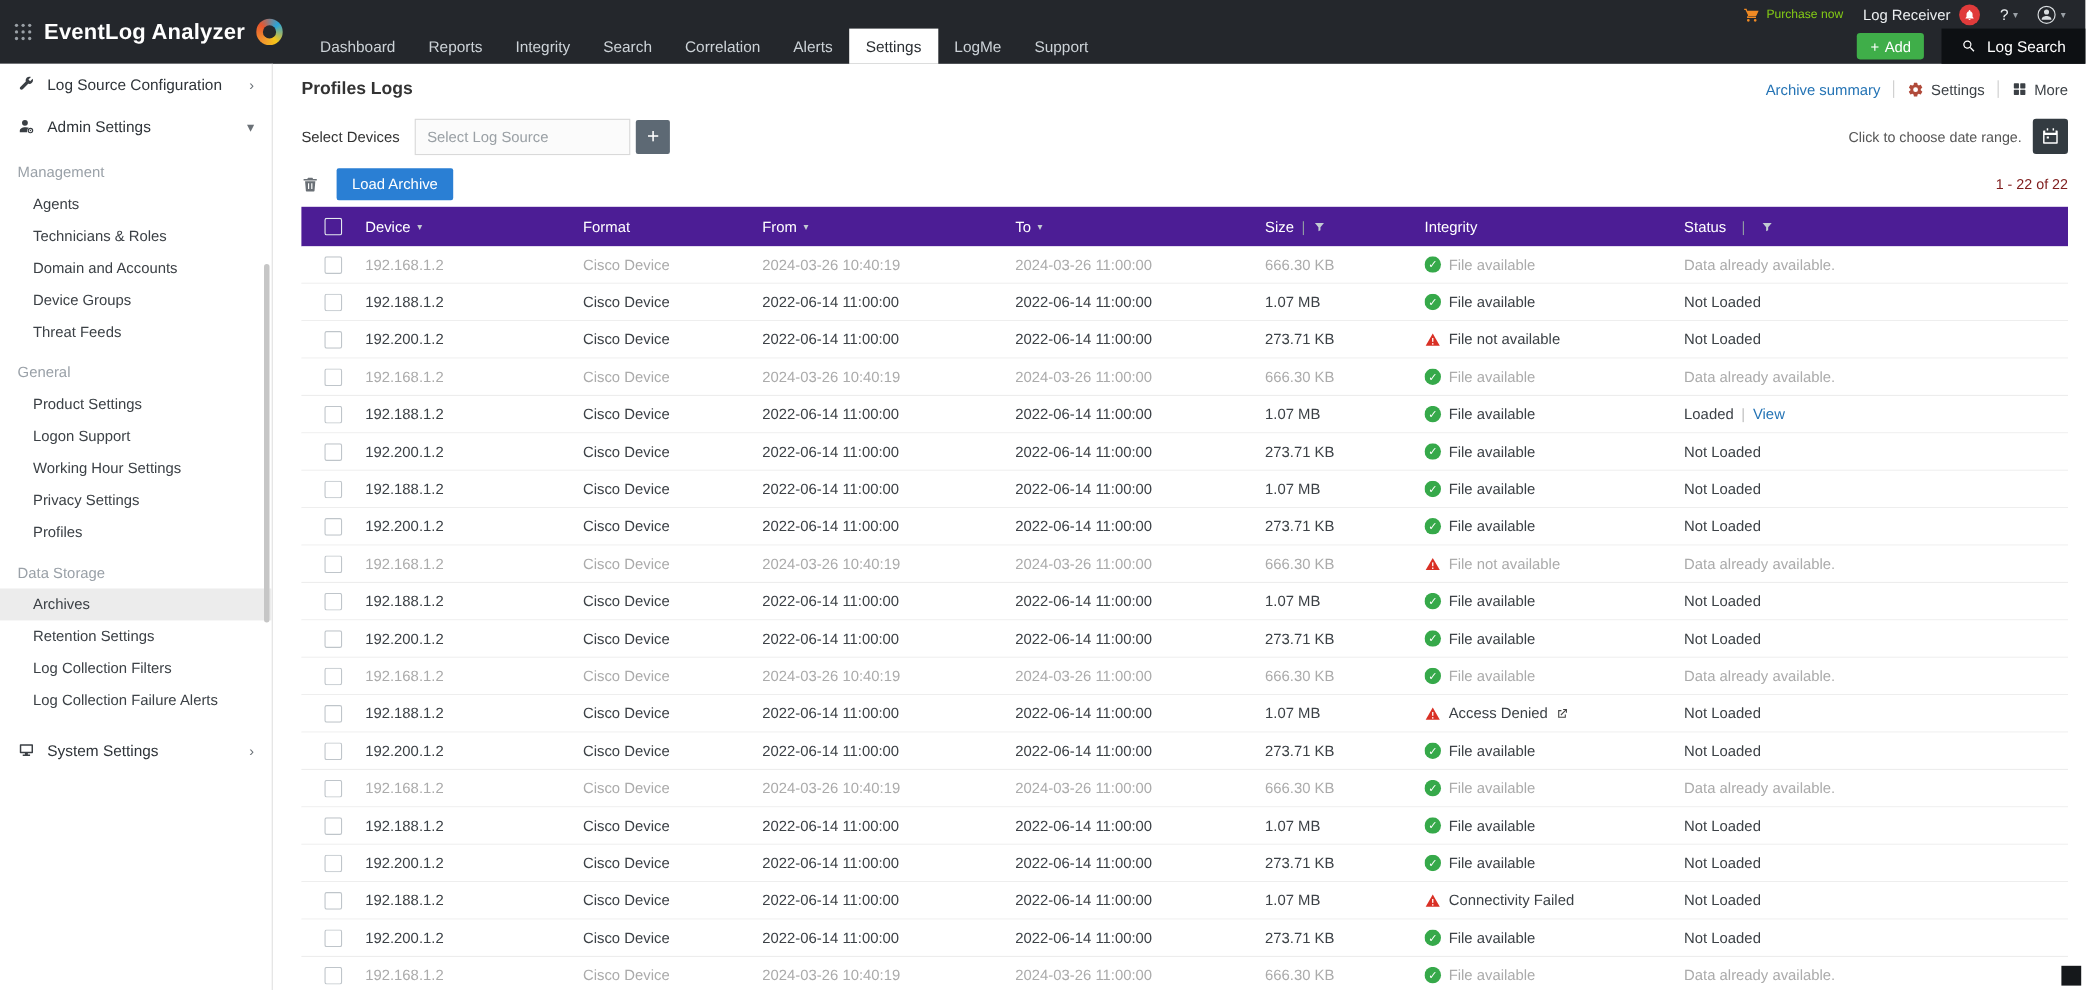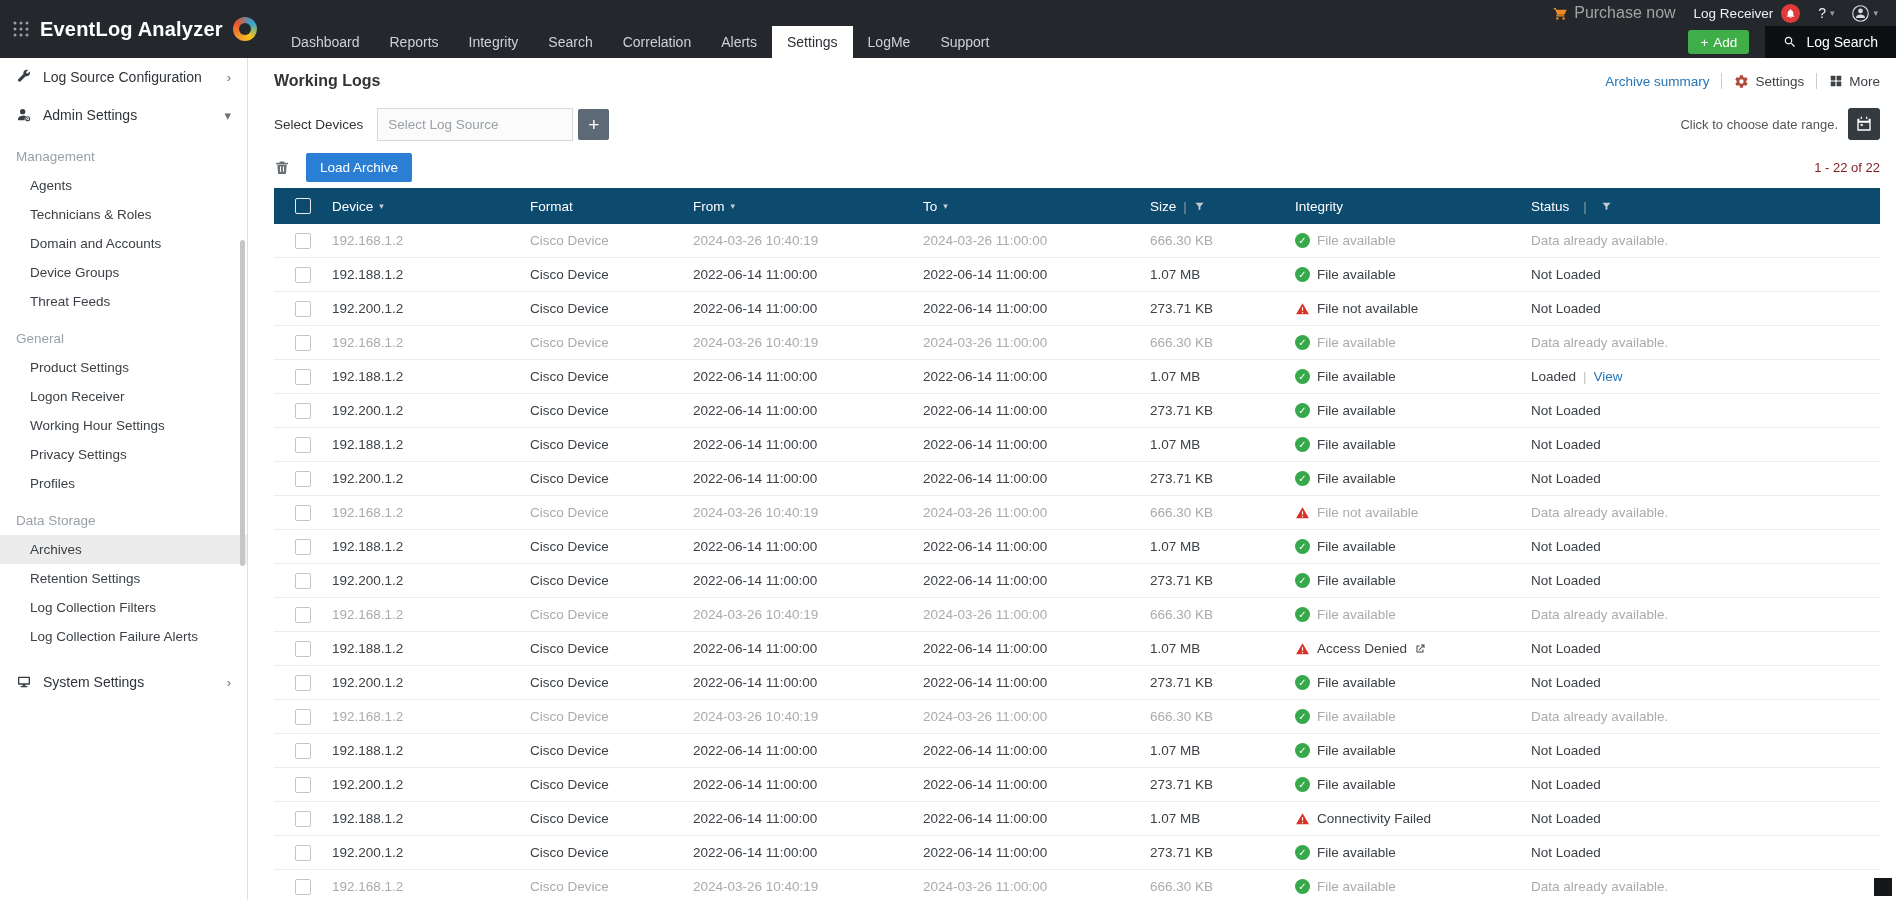--- a/index.html
+++ b/index.html
@@ -9,21 +9,21 @@
   
   .topbar { height:58px; background:#24272c; display:flex; }
   .brand { width:248px; display:flex; align-items:center; padding-left:12px; gap:10px; flex-shrink:0; }
   .grid-icon svg { display:block; }
   .brand-name { color:#fff; font-size:20px; font-weight:700; letter-spacing:.2px; white-space:nowrap; }
   .brand-swirl { width:24px; height:24px; border-radius:50%; background:conic-gradient(from 210deg,#f29a2e,#e8552e,#2aa4d8 55%,#f5c518 82%,#f29a2e); position:relative; flex-shrink:0; }
   .brand-swirl::after { content:""; position:absolute; inset:6px; border-radius:50%; background:#24272c; }
 
   .topbar-right { flex:1; display:flex; flex-direction:column; min-width:0; }
   .row1 { height:26px; display:flex; justify-content:flex-end; align-items:center; gap:18px; padding-right:18px; }
-  .purchase { color:#a3a3a3; font-size:16px; display:flex; align-items:center; gap:6px; cursor:pointer; }
+  .purchase { color:#84cc16; font-size:11px; display:flex; align-items:center; gap:6px; cursor:pointer; }
   .logreceiver { color:#eceff1; font-size:13.5px; display:flex; align-items:center; gap:8px; cursor:pointer; }
   .bell-badge { width:19px; height:19px; border-radius:50%; background:#e03b3b; display:flex; align-items:center; justify-content:center; }
   .help { color:#eceff1; font-size:14px; display:flex; align-items:center; gap:4px; cursor:pointer; }
   .caret { color:#9aa0a6; font-size:9px; }
   .user { display:flex; align-items:center; gap:4px; cursor:pointer; }
 
   .row2 { height:32px; display:flex; align-items:stretch; }
   .main-nav { display:flex; margin-left:28px; }
   .nav-tab { color:#ccd2d7; font-size:14px; display:flex; align-items:center; padding:0 15px; cursor:pointer; white-space:nowrap; }
   .nav-tab.active { background:#fff; color:#2b2f33; }
@@ -63,21 +63,21 @@
   .filters-right { margin-left:auto; display:flex; align-items:center; gap:10px; }
   .date-hint { font-size:13px; color:#555; }
   .calendar-btn { width:32px; height:32px; background:#333b41; border:0; border-radius:3px; display:flex; align-items:center; justify-content:center; cursor:pointer; }
 
   .toolbar-row { display:flex; align-items:center; height:42px; }
   .trash-btn { background:none; border:0; cursor:pointer; margin-right:16px; display:flex; align-items:center; }
   .load-archive-btn { background:#2a7fd4; color:#fff; font-size:13.5px; border:0; padding:7px 14px; border-radius:2px; cursor:pointer; }
   .pagination { margin-left:auto; font-size:13px; color:#7f1d1d; }
 
   
-  .thead { display:flex; align-items:center; background:#0c4a6e; color:#fff; height:36px; font-size:13.5px; }
+  .thead { display:flex; align-items:center; background:#4c1d95; color:#fff; height:36px; font-size:13.5px; }
   .trow { display:flex; align-items:center; height:34px; border-bottom:1px solid #ededed; font-size:13.5px; color:#3c4146; background:#fff; }
   .cell { padding-right:8px; overflow:hidden; white-space:nowrap; }
   .c-check { width:58px; display:flex; justify-content:center; padding-right:0; flex-shrink:0; }
   .c-device { width:198px; flex-shrink:0; }
   .c-format { width:163px; flex-shrink:0; }
   .c-from { width:230px; flex-shrink:0; }
   .c-to { width:227px; flex-shrink:0; }
   .c-size { width:145px; flex-shrink:0; }
   .c-integrity { width:236px; flex-shrink:0; display:flex; align-items:center; gap:7px; }
   .c-status { flex:1; display:flex; align-items:center; gap:7px; }
@@ -210,21 +210,21 @@
 
     <div>
         <div class="section-header">Management</div>
         <div class="side-item">Agents</div>
         <div class="side-item">Technicians &amp; Roles</div>
         <div class="side-item">Domain and Accounts</div>
         <div class="side-item">Device Groups</div>
         <div class="side-item">Threat Feeds</div>
         <div class="section-header">General</div>
         <div class="side-item">Product Settings</div>
-        <div class="side-item">Logon Receiver</div>
+        <div class="side-item">Logon Support</div>
         <div class="side-item">Working Hour Settings</div>
         <div class="side-item">Privacy Settings</div>
         <div class="side-item">Profiles</div>
         <div class="section-header">Data Storage</div>
         <div class="side-item selected">Archives</div>
         <div class="side-item">Retention Settings</div>
         <div class="side-item">Log Collection Filters</div>
         <div class="side-item">Log Collection Failure Alerts</div>
       </div>
 
@@ -236,21 +236,21 @@
         </span>
       <span>System Settings</span>
       <span class="chev">›</span>
     </div>
 
     <div class="side-scrollbar"></div>
   </aside>
 
   <main class="main">
     <div class="page-head">
-      <span class="page-title">Working Logs</span>
+      <span class="page-title">Profiles Logs</span>
       <div class="head-right">
         <span class="link-blue">Archive summary</span>
         <span class="vdiv"></span>
         <span class="head-item">
           <span>
               <svg width="15" height="15" viewBox="0 0 24 24" fill="#b04a3a">
                 <path d="M19.4 13c.04-.33.06-.66.06-1s-.02-.67-.06-1l2.1-1.65a.5.5 0 0 0 .12-.64l-2-3.46a.5.5 0 0 0-.6-.22l-2.49 1a7.3 7.3 0 0 0-1.73-1l-.38-2.65A.5.5 0 0 0 13.9 2h-4a.5.5 0 0 0-.5.42l-.38 2.65c-.62.26-1.2.6-1.73 1l-2.49-1a.5.5 0 0 0-.6.22l-2 3.46a.5.5 0 0 0 .12.64L4.4 11c-.04.33-.06.66-.06 1s.02.67.06 1l-2.1 1.65a.5.5 0 0 0-.12.64l2 3.46c.13.22.39.31.6.22l2.49-1c.53.4 1.11.74 1.73 1l.38 2.65c.04.24.25.42.5.42h4c.25 0 .46-.18.5-.42l.38-2.65c.62-.26 1.2-.6 1.73-1l2.49 1c.21.09.47 0 .6-.22l2-3.46a.5.5 0 0 0-.12-.64L19.4 13zm-7.5 2.5a3.5 3.5 0 1 1 0-7 3.5 3.5 0 0 1 0 7z"></path>
               </svg>
             </span>
           <span>Settings</span>

